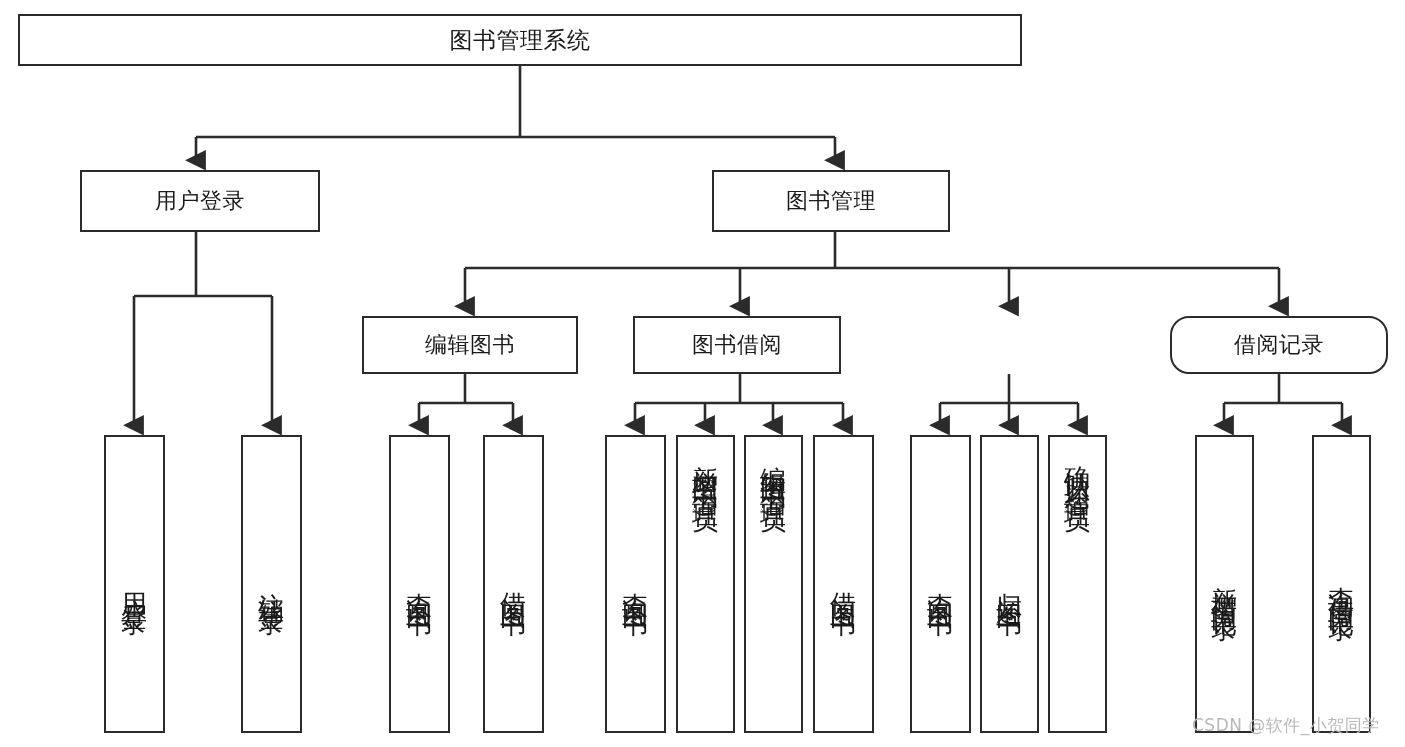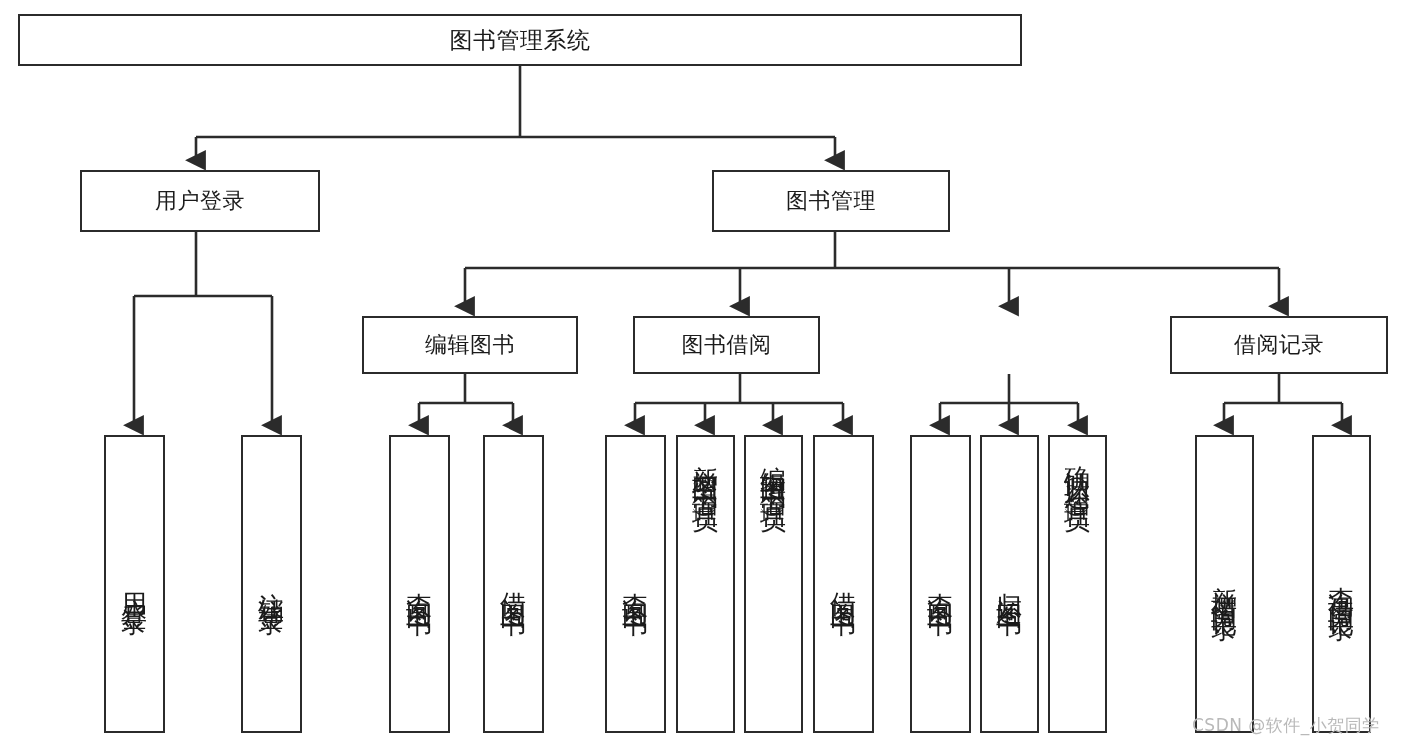--- a/index.html
+++ b/index.html
@@ -137,24 +137,24 @@
   <div class="node horizontal" style="left:80px; top:170px; width:240px; height:62px;">
     <span class="lbl">用户登录</span>
   </div>
   <div class="node horizontal" style="left:712px; top:170px; width:238px; height:62px;">
     <span class="lbl">图书管理</span>
   </div>
 
   <div class="node horizontal" style="left:362px; top:316px; width:216px; height:58px;">
     <span class="lbl">编辑图书</span>
   </div>
-  <div class="node horizontal" style="left:633px; top:316px; width:187px; height:58px;">
+  <div class="node horizontal" style="left:633px; top:316px; width:208px; height:58px;">
     <span class="lbl">图书借阅</span>
   </div>
-  <div class="node horizontal" style="left:1170px; top:316px; width:218px; height:58px;">
+  <div class="node horizontal" style="left:1170px; top:316px; width:218px; height:58px;border-radius:19px;">
     <span class="lbl">借阅记录</span>
   </div>
 
   <div class="node vertical center-text" style="left:104px; top:435px; width:61px; height:298px;">
     <span class="lbl">用户登录</span>
   </div>
   <div class="node vertical center-text" style="left:241px; top:435px; width:61px; height:298px;">
     <span class="lbl">注销登录</span>
   </div>
 

